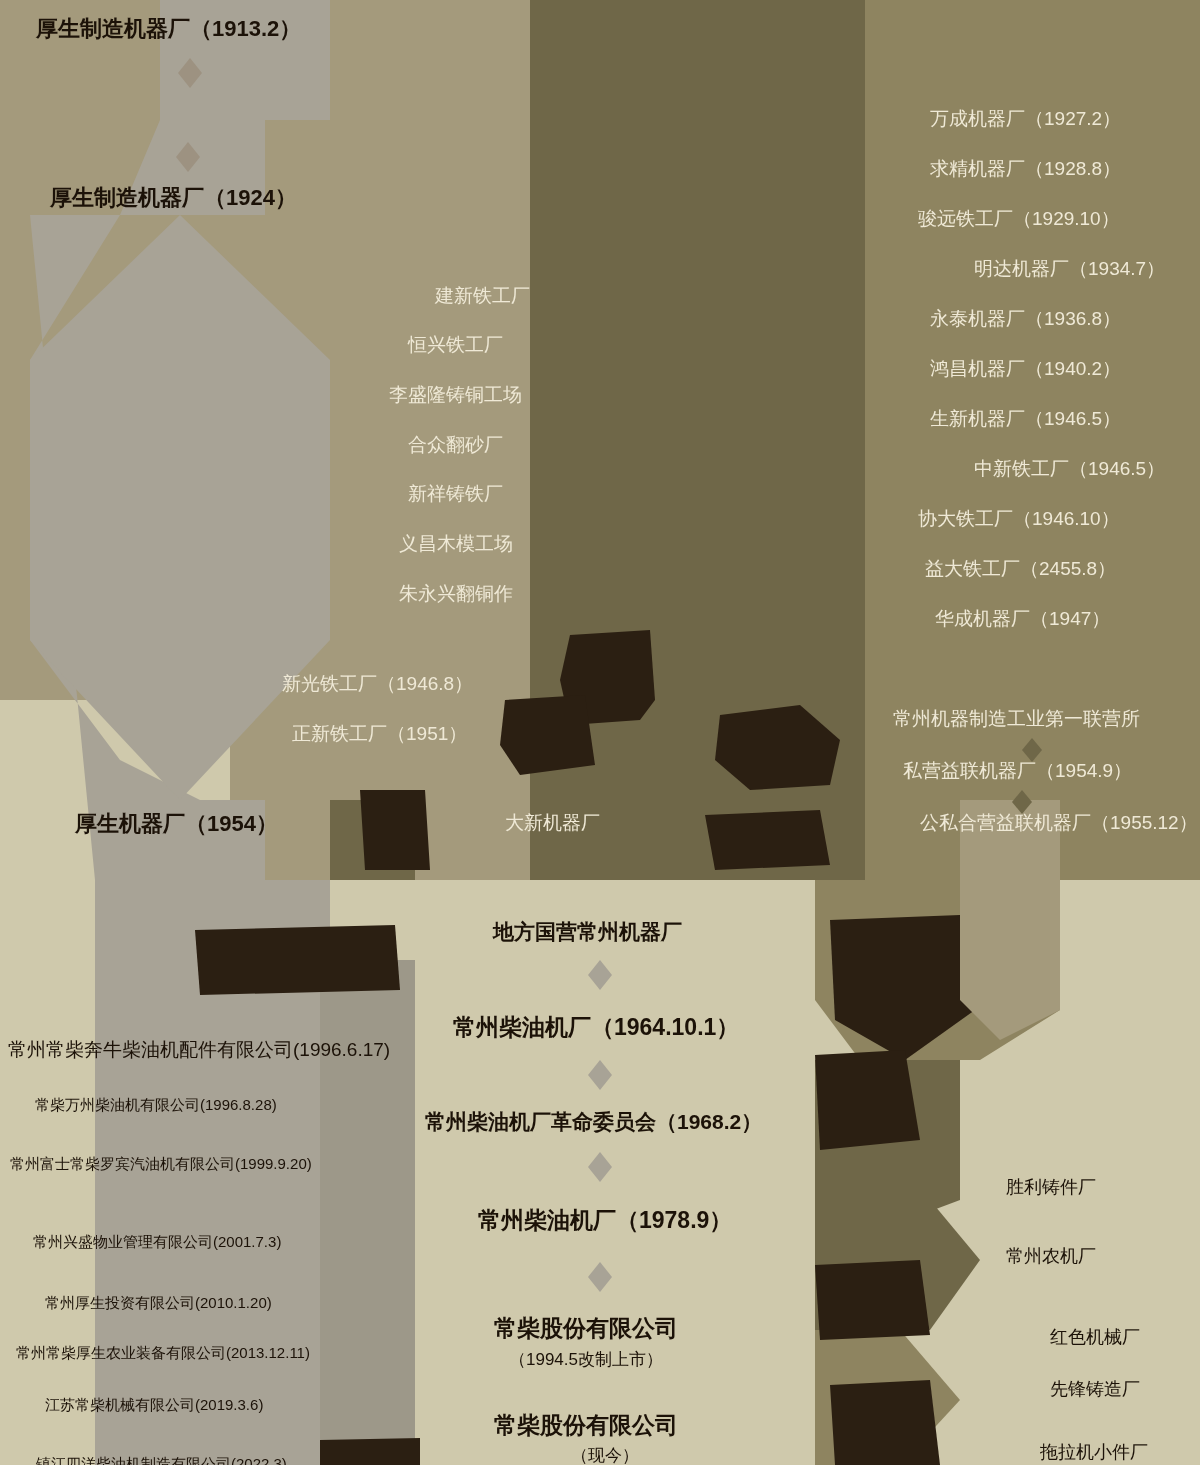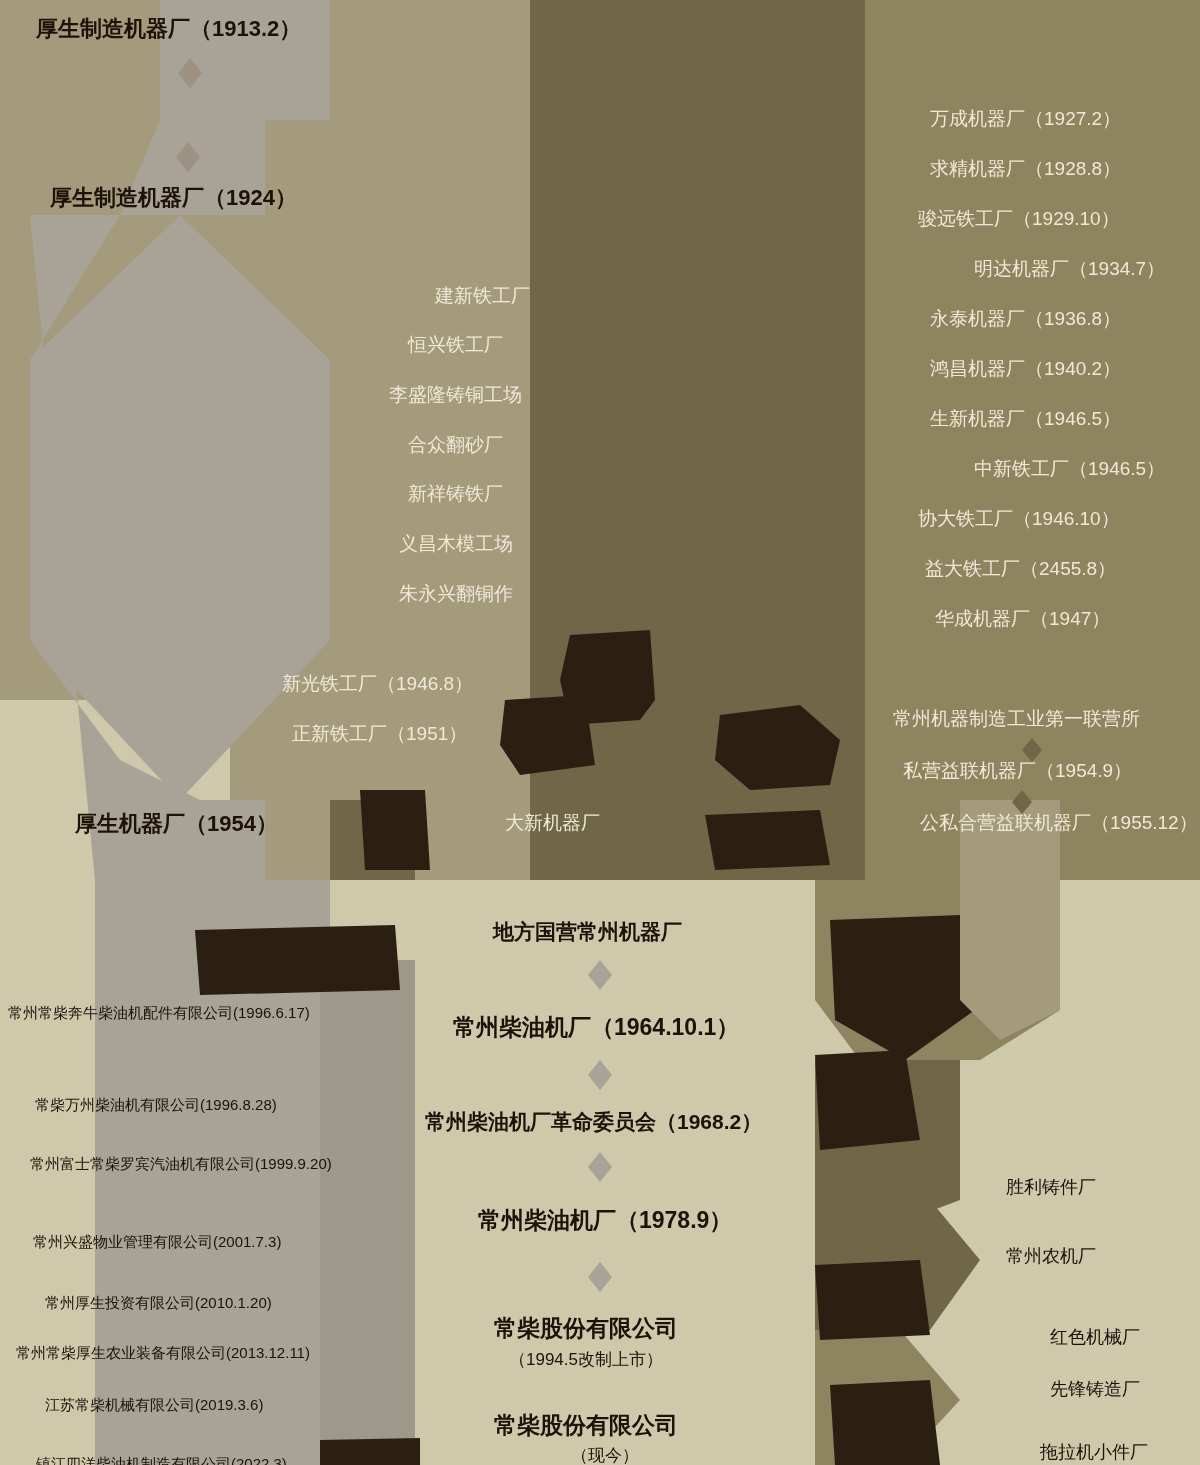--- a/index.html
+++ b/index.html
@@ -111,23 +111,23 @@
 
   <div class="lbl dark b" style="left:493px;top:918px;font-size:21px;">地方国营常州机器厂</div>
   <div class="lbl dark b" style="left:453px;top:1012px;font-size:23px;">常州柴油机厂（1964.10.1）</div>
   <div class="lbl dark b" style="left:425px;top:1108px;font-size:21px;">常州柴油机厂革命委员会（1968.2）</div>
   <div class="lbl dark b" style="left:478px;top:1205px;font-size:23px;">常州柴油机厂（1978.9）</div>
   <div class="lbl dark b" style="left:494px;top:1313px;font-size:23px;">常柴股份有限公司</div>
   <div class="lbl dark" style="left:509px;top:1348px;font-size:17px;">（1994.5改制上市）</div>
   <div class="lbl dark b" style="left:494px;top:1410px;font-size:23px;">常柴股份有限公司</div>
   <div class="lbl dark" style="left:571px;top:1444px;font-size:17px;">（现今）</div>
 
-  <div class="lbl dark" style="left:8px;top:1004px;font-size:15px;text-align:right;">常州常柴奔牛柴油机配件有限公司(1996.6.17)</div>
+  <div class="lbl dark" style="left:8px;top:1037px;font-size:19px;text-align:right;">常州常柴奔牛柴油机配件有限公司(1996.6.17)</div>
   <div class="lbl dark" style="left:35px;top:1096px;font-size:15px;">常柴万州柴油机有限公司(1996.8.28)</div>
-  <div class="lbl dark" style="left:10px;top:1155px;font-size:15px;margin-left:20px;">常州富士常柴罗宾汽油机有限公司(1999.9.20)</div>
+  <div class="lbl dark" style="left:10px;top:1155px;font-size:15px;">常州富士常柴罗宾汽油机有限公司(1999.9.20)</div>
   <div class="lbl dark" style="left:33px;top:1233px;font-size:15px;">常州兴盛物业管理有限公司(2001.7.3)</div>
   <div class="lbl dark" style="left:45px;top:1294px;font-size:15px;">常州厚生投资有限公司(2010.1.20)</div>
   <div class="lbl dark" style="left:16px;top:1344px;font-size:15px;">常州常柴厚生农业装备有限公司(2013.12.11)</div>
   <div class="lbl dark" style="left:45px;top:1396px;font-size:15px;">江苏常柴机械有限公司(2019.3.6)</div>
   <div class="lbl dark" style="left:36px;top:1455px;font-size:15px;">镇江四洋柴油机制造有限公司(2022.3)</div>
 
   <div class="lbl dark" style="left:1006px;top:1175px;font-size:18px;">胜利铸件厂</div>
   <div class="lbl dark" style="left:1006px;top:1244px;font-size:18px;">常州农机厂</div>
   <div class="lbl dark" style="left:1050px;top:1325px;font-size:18px;">红色机械厂</div>
   <div class="lbl dark" style="left:1050px;top:1377px;font-size:18px;">先锋铸造厂</div>

